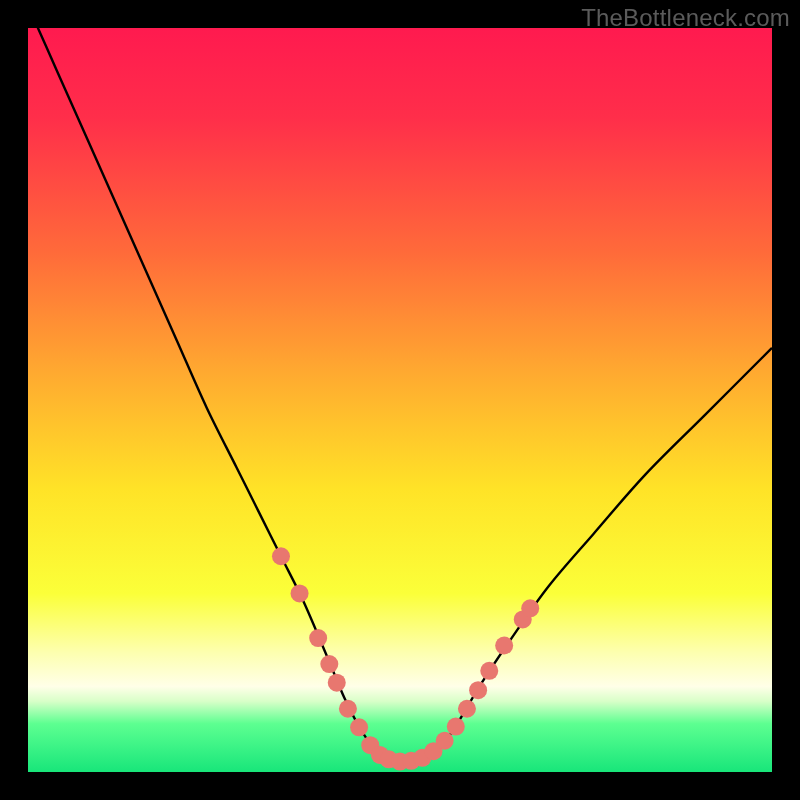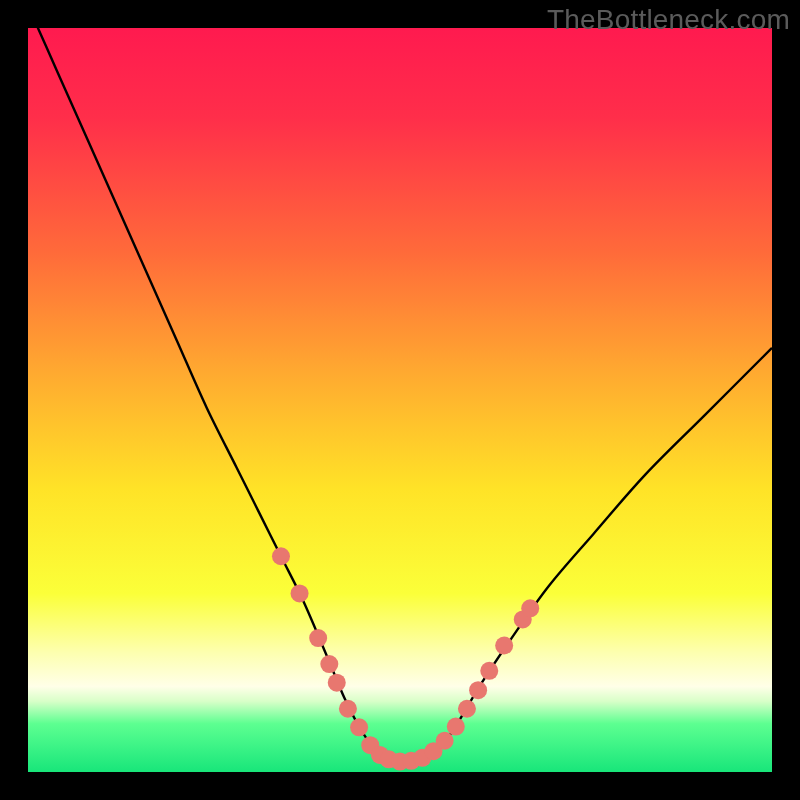--- a/index.html
+++ b/index.html
@@ -22,21 +22,21 @@
     left: 28px;
     top: 28px;
     width: 744px;
     height: 744px;
   }
   .watermark {
     position: absolute;
     top: 4px;
     right: 10px;
     color: #5b5b5b;
-    font-size: 28px;
+    font-size: 24px;
     font-weight: 500;
     letter-spacing: 0.2px;
   }
   svg { display: block; }
 </style>
 </head>
 <body>
 
 <div class="frame">
   <div class="plot">

